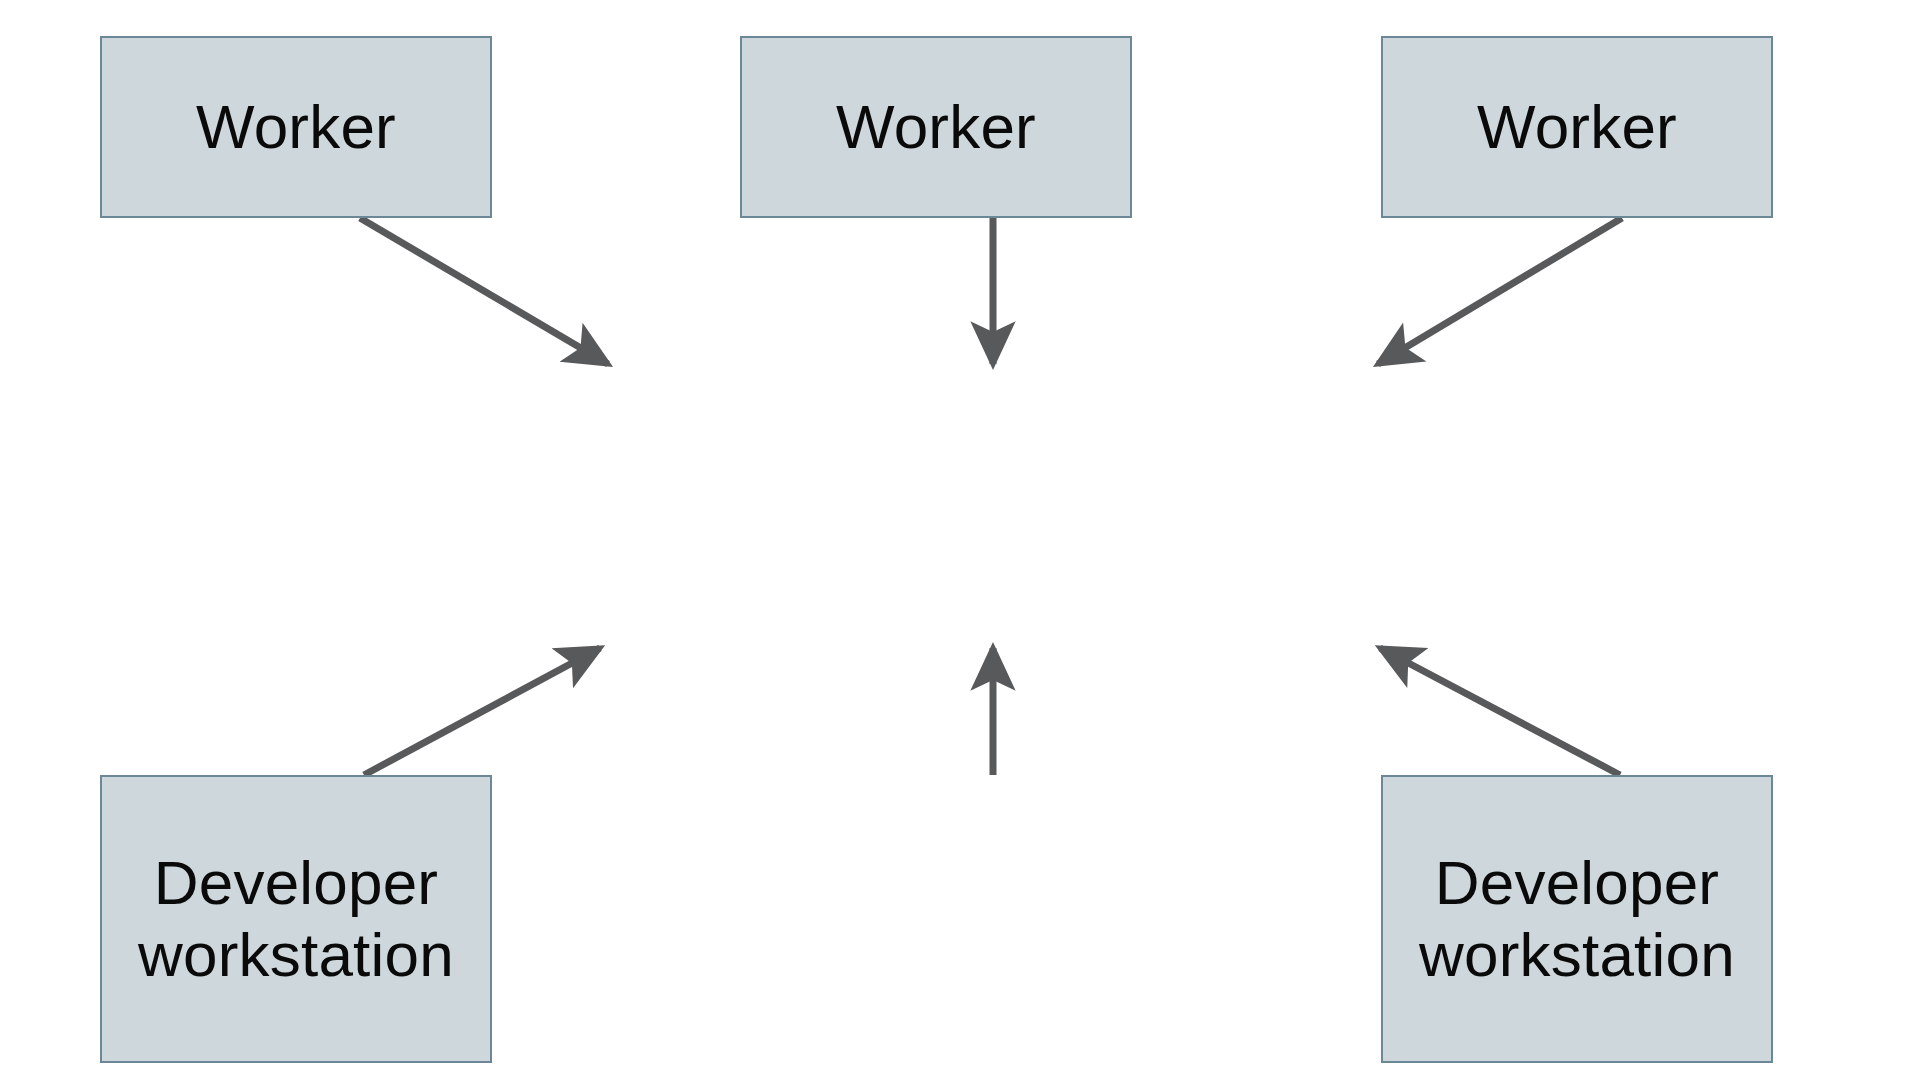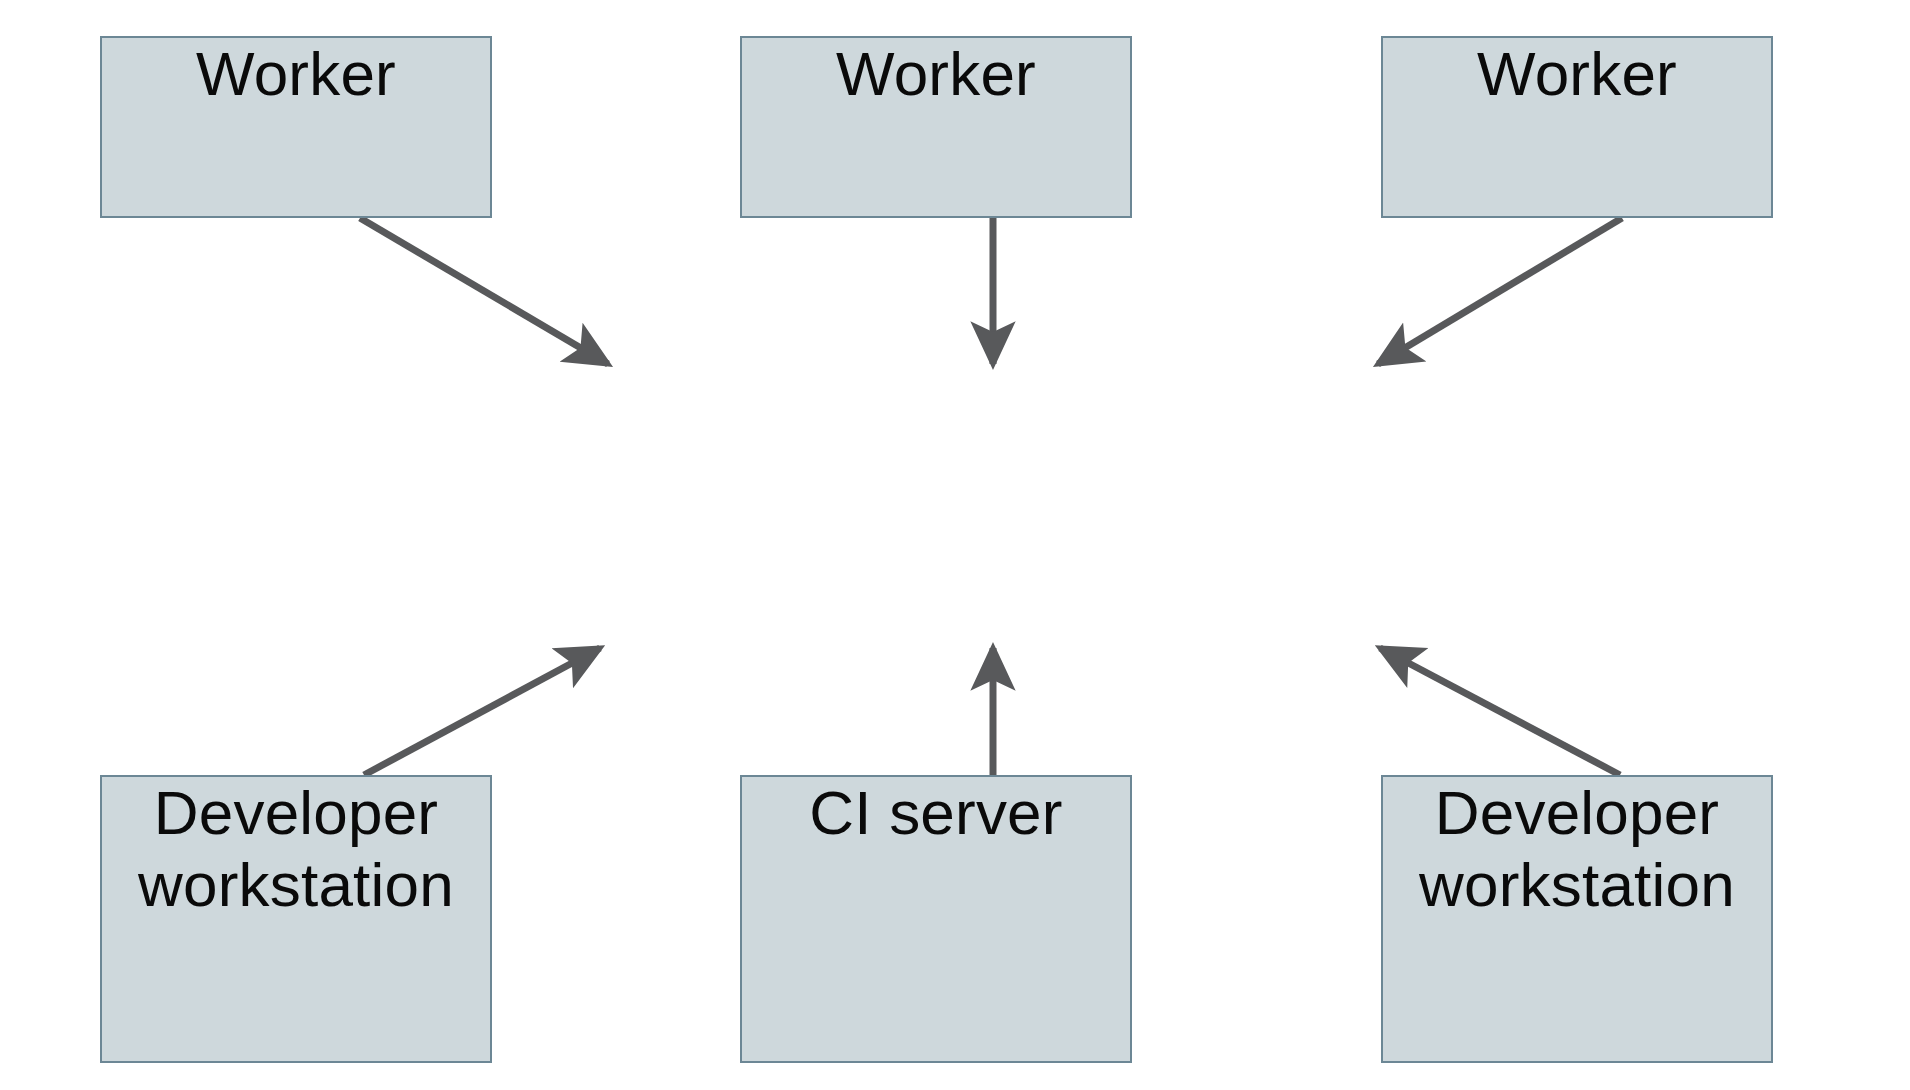--- a/index.html
+++ b/index.html
@@ -26,21 +26,21 @@
     width: 1910px;
     height: 1090px;
     pointer-events: none;
   }
   .node {
     position: absolute;
     box-sizing: border-box;
     background: #ced8dc;
     border: 2px solid #6c8795;
     display: flex;
-    align-items: flex-start;
+    align-items: center;
     justify-content: center;
     text-align: center;
     z-index: 2;
   }
   .node-label {
     color: #0a0a0a;
     font-size: 62px;
     line-height: 1.16;
     font-weight: 400;
     letter-spacing: 0.2px;
@@ -83,22 +83,19 @@
   <div class="node worker" style="left: 1381px; top: 36px; width: 392px; height: 182px; background: rgb(206, 216, 220); border-color: rgb(108, 135, 149);">
     <span class="node-label" style="color: rgb(10, 10, 10);">Worker</span>
   </div>
 
 
   <div class="node" style="left: 100px; top: 775px; width: 392px; height: 288px; background: rgb(206, 216, 220); border-color: rgb(108, 135, 149);">
     <span class="node-label" style="color: rgb(10, 10, 10);">Developer
 workstation</span>
   </div>
 
-  <div class="node" style="left: 740px; top: 775px; width: 392px; height: 288px; background: rgb(206, 216, 220); border-color: rgb(108, 135, 149);">
-    <span class="node-label" style="color: rgb(10, 10, 10);">CI server</span>
-  </div>
 
   <div class="node" style="left: 1381px; top: 775px; width: 392px; height: 288px; background: rgb(206, 216, 220); border-color: rgb(108, 135, 149);">
     <span class="node-label" style="color: rgb(10, 10, 10);">Developer
 workstation</span>
   </div>
 
 </div>
 
 </body></html>

